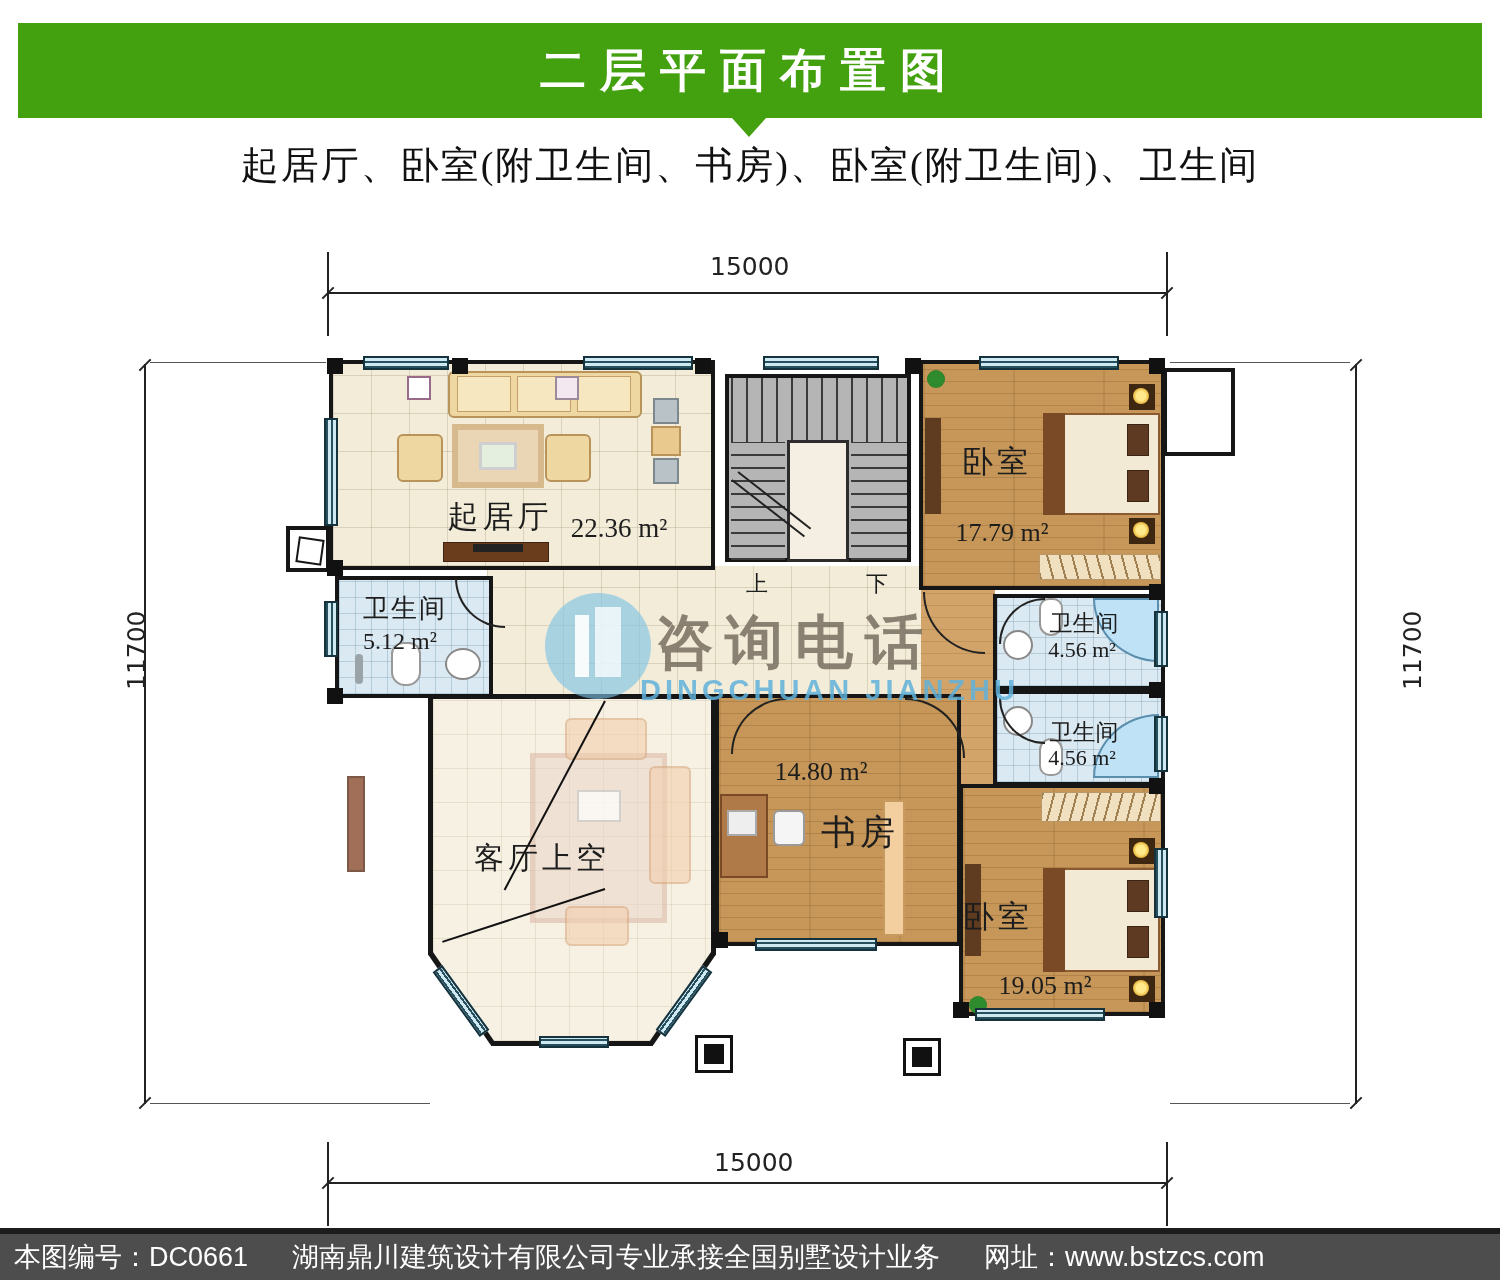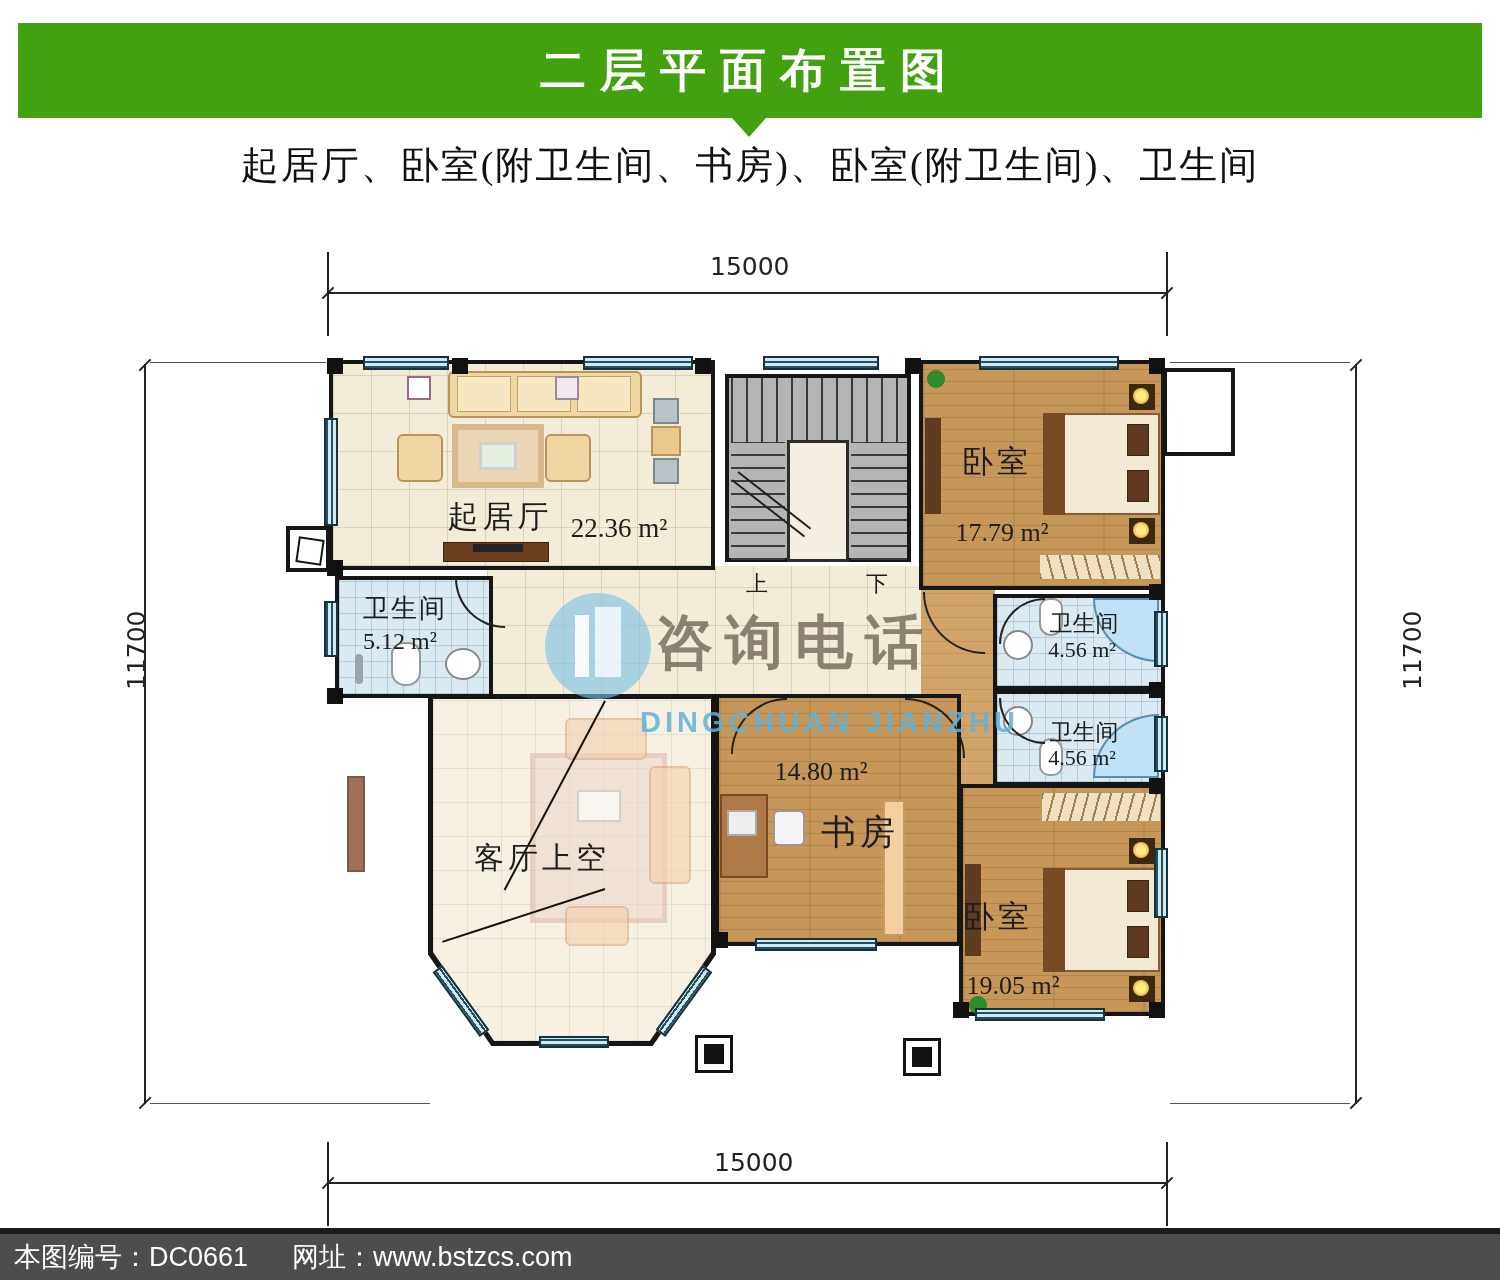--- a/index.html
+++ b/index.html
@@ -53,21 +53,21 @@
   .pillow{background:#5e3a22;border:1px solid #3c2413;}
   
   .wm{z-index:50;pointer-events:none;}
   .wm-circle{left:545px;top:593px;width:106px;height:106px;border-radius:50%;
        background:rgba(125,193,229,.62);}
   .wm-circle:before{content:"";position:absolute;left:30px;top:22px;width:14px;height:62px;background:rgba(255,255,255,.9);}
   .wm-circle:after{content:"";position:absolute;left:50px;top:14px;width:26px;height:70px;background:rgba(255,255,255,.75);}
   .wm-cn{left:655px;top:604px;font-size:58px;font-weight:bold;letter-spacing:12px;
        color:rgba(112,102,88,.80);font-family:"Liberation Sans","DejaVu Sans",sans-serif;}
   .wm-en{left:640px;top:674px;font-size:29px;font-weight:bold;letter-spacing:4px;
-       color:rgba(96,178,219,.85);font-family:"Liberation Sans","DejaVu Sans",sans-serif;margin-top:32px;}
+       color:rgba(96,178,219,.85);font-family:"Liberation Sans","DejaVu Sans",sans-serif;}
   
   .footer-line{left:0;top:1228px;width:1500px;height:6px;background:#1c1c1c;}
   .footer{left:0;top:1234px;width:1500px;height:46px;background:#4d4d4d;display:flex;align-items:center;
        gap:44px;padding-left:14px;box-sizing:border-box;color:#fff;font-size:27px;
        font-family:"Liberation Sans","DejaVu Sans",sans-serif;white-space:nowrap;}
 </style>
 </head>
 <body>
 
 <div class="abs banner">
@@ -251,25 +251,26 @@
   <div class="rlabel" style="left:73px;top:283px;font-size:24px">5.12 m²</div>
   <div class="rlabel" style="left:670px;top:104px;font-size:31px;letter-spacing:4px">卧室</div>
   <div class="rlabel" style="left:675px;top:175px;font-size:26px">17.79 m²</div>
   <div class="rlabel" style="left:757px;top:265px;font-size:23px">卫生间</div>
   <div class="rlabel" style="left:755px;top:292px;font-size:22px">4.56 m²</div>
   <div class="rlabel" style="left:757px;top:374px;font-size:23px">卫生间</div>
   <div class="rlabel" style="left:755px;top:400px;font-size:22px">4.56 m²</div>
   <div class="rlabel" style="left:533px;top:474px;font-size:35px;letter-spacing:4px">书房</div>
   <div class="rlabel" style="left:494px;top:414px;font-size:26px">14.80 m²</div>
   <div class="rlabel" style="left:671px;top:559px;font-size:31px;letter-spacing:4px">卧室</div>
-  <div class="rlabel" style="left:686px;top:628px;font-size:26px">19.05 m²</div>
+  <div class="rlabel" style="left:718px;top:628px;font-size:26px">19.05 m²</div>
   <div class="rlabel" style="left:215px;top:500px;font-size:30px;letter-spacing:4px">客厅上空</div>
 </div>
 
 <div class="abs wm wm-circle"></div>
 <div class="abs wm wm-cn">咨询电话</div>
 <div class="abs wm wm-en">DINGCHUAN JIANZHU</div>
 
 <div class="abs footer-line"></div>
 <div class="abs footer">
   <span>本图编号：DC0661</span>
+  <span>湖南鼎川建筑设计有限公司专业承接全国别墅设计业务</span>
   <span>网址：www.bstzcs.com</span>
 </div>
 
 </body></html>

